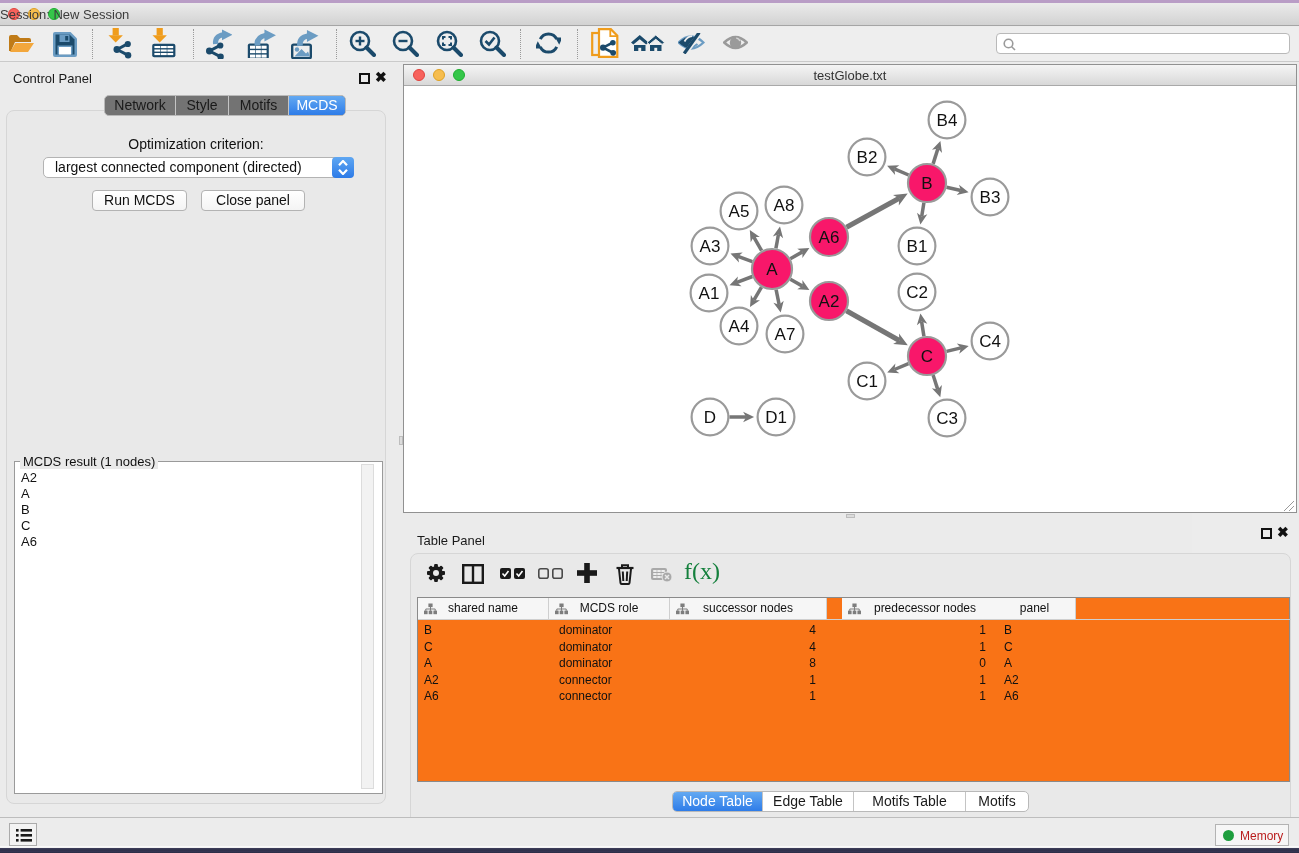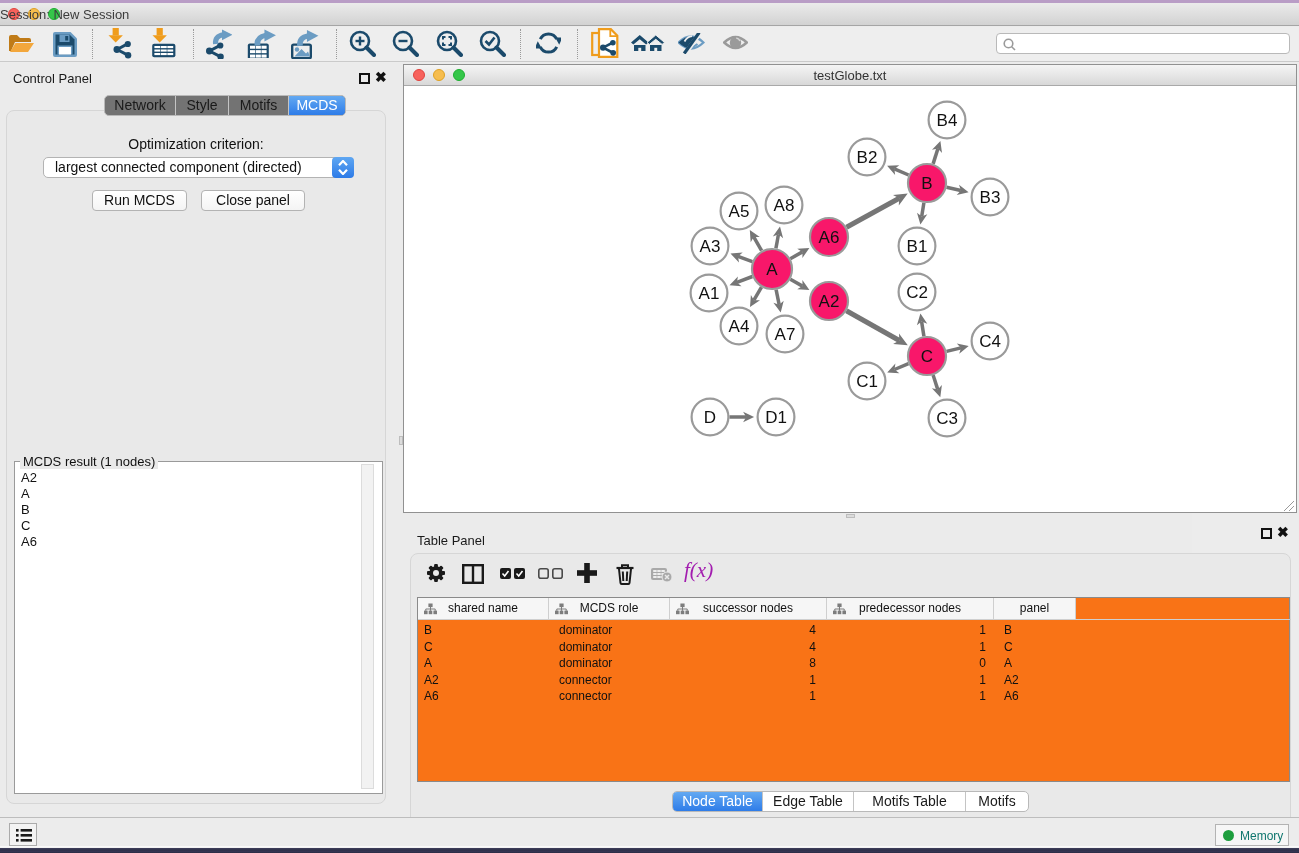--- a/index.html
+++ b/index.html
@@ -58,21 +58,21 @@
 #thead-line { left:0; top:21px; width:873px; height:1px; background:#cfcfcf; }
 .td { position:absolute; font-size:12px; color:#111; height:16px; line-height:16px; }
 
 #bottom-tabs { left:672px; top:728px; height:21px; display:flex; background:#fff; border:1px solid #b9b9b9; border-radius:5px; overflow:hidden; }
 #bottom-tabs .tab { font-size:14px; color:#1a1a1a; line-height:19px; text-align:center; border-right:1px solid #c4c4c4; }
 #bottom-tabs .tab:last-child { border-right:none; }
 #bottom-tabs .sel { background:linear-gradient(#63a9f2,#2e7ce8); color:#fff; }
 
 #statusbar { left:0; top:817px; width:1299px; height:29px; background:#ececec; border-top:1px solid #bdbdbd; }
 #sb-listbtn { left:9px; top:5px; width:28px; height:23px; background:#f3f3f3; border:1px solid #ababab; }
-#sb-mem { left:1215px; top:6px; width:74px; height:22px; background:#f6f6f6; border:1px solid #b3b3b3; font-size:12px; color:#0f766e; }
+#sb-mem { left:1215px; top:6px; width:74px; height:22px; background:#f6f6f6; border:1px solid #b3b3b3; font-size:12px; color:#b91c1c; }
 #sb-mem .dot { left:7px; top:5px; width:11px; height:11px; border-radius:50%; background:#1e9e3e; }
 #sb-mem .txt { left:24px; top:4px; }
 #desktop-bottom { left:0; top:846px; width:1299px; height:7px; background:linear-gradient(#fdfdfd 0px,#f2f2f2 1.5px,#3c3c58 2.5px,#2e3049 4px,#343452 5.5px,#2a2c44 7px); }
 </style>
 </head>
 <body>
 <div id="purple-top" class="abs"></div>
 <div id="titlebar" class="abs">
   <div class="tl r abs"></div>
     <div class="tl y abs"></div>
@@ -427,21 +427,21 @@
             <rect x="2.20" y="5.20" width="3.47" height="1.60" fill="#ffffff"></rect>
             <rect x="6.27" y="5.20" width="3.47" height="1.60" fill="#ffffff"></rect>
             <rect x="10.33" y="5.20" width="3.47" height="1.60" fill="#ffffff"></rect>
             <rect x="2.20" y="8.20" width="3.47" height="1.60" fill="#ffffff"></rect>
             <rect x="6.27" y="8.20" width="3.47" height="1.60" fill="#ffffff"></rect>
             <rect x="10.33" y="8.20" width="3.47" height="1.60" fill="#ffffff"></rect>
           </g>
           <circle cx="16" cy="11" r="5" fill="#a9a9a9" stroke="#e9e9e9" stroke-width="1"></circle>
           <path d="M14 9 L18 13 M18 9 L14 13" stroke="#e9e9e9" stroke-width="1.5"></path>
         </svg>
-        <div class="abs" style="left:267px;top:4px;width:56px;font-family:'Liberation Serif',serif;font-style:italic;font-size:21px;color:#a21caf">f(x)</div>
+        <div class="abs" style="left:267px;top:4px;width:56px;font-family:'Liberation Serif',serif;font-size:24px;color:#15803d">f(x)</div>
       </div>
     <div id="tp-table" class="abs">
       <div class="th" style="left:0px;width:131px"><svg width="13" height="12" viewBox="0 0 13 12" style="position:absolute;left:6px;top:5px">
             <g fill="#7d7d7d">
               <rect x="4.4" y="0.5" width="4.2" height="3.6"></rect>
               <rect x="0" y="7.6" width="3.6" height="3.6"></rect>
               <rect x="4.7" y="7.6" width="3.6" height="3.6"></rect>
               <rect x="9.4" y="7.6" width="3.6" height="3.6"></rect>
               <path d="M6.5 4 L6.5 6 M1.8 7.8 L1.8 6 L11.2 6 L11.2 7.8 M6.5 6 L6.5 7.8" stroke="#7d7d7d" stroke-width="1" fill="none"></path>
             </g>
@@ -457,21 +457,21 @@
           </svg>MCDS role</div>
         <div class="th" style="left:252px;width:157px"><svg width="13" height="12" viewBox="0 0 13 12" style="position:absolute;left:6px;top:5px">
             <g fill="#7d7d7d">
               <rect x="4.4" y="0.5" width="4.2" height="3.6"></rect>
               <rect x="0" y="7.6" width="3.6" height="3.6"></rect>
               <rect x="4.7" y="7.6" width="3.6" height="3.6"></rect>
               <rect x="9.4" y="7.6" width="3.6" height="3.6"></rect>
               <path d="M6.5 4 L6.5 6 M1.8 7.8 L1.8 6 L11.2 6 L11.2 7.8 M6.5 6 L6.5 7.8" stroke="#7d7d7d" stroke-width="1" fill="none"></path>
             </g>
           </svg>successor nodes</div>
-        <div class="th" style="left:409px;width:167px"><svg width="13" height="12" viewBox="0 0 13 12" style="position:absolute;left:6px;top:5px">
+        <div class="th" style="left:424px;width:167px"><svg width="13" height="12" viewBox="0 0 13 12" style="position:absolute;left:6px;top:5px">
             <g fill="#7d7d7d">
               <rect x="4.4" y="0.5" width="4.2" height="3.6"></rect>
               <rect x="0" y="7.6" width="3.6" height="3.6"></rect>
               <rect x="4.7" y="7.6" width="3.6" height="3.6"></rect>
               <rect x="9.4" y="7.6" width="3.6" height="3.6"></rect>
               <path d="M6.5 4 L6.5 6 M1.8 7.8 L1.8 6 L11.2 6 L11.2 7.8 M6.5 6 L6.5 7.8" stroke="#7d7d7d" stroke-width="1" fill="none"></path>
             </g>
           </svg>predecessor nodes</div>
         <div class="th" style="left:576px;width:82px">panel</div>
         <div id="thead-line" class="abs"></div>

